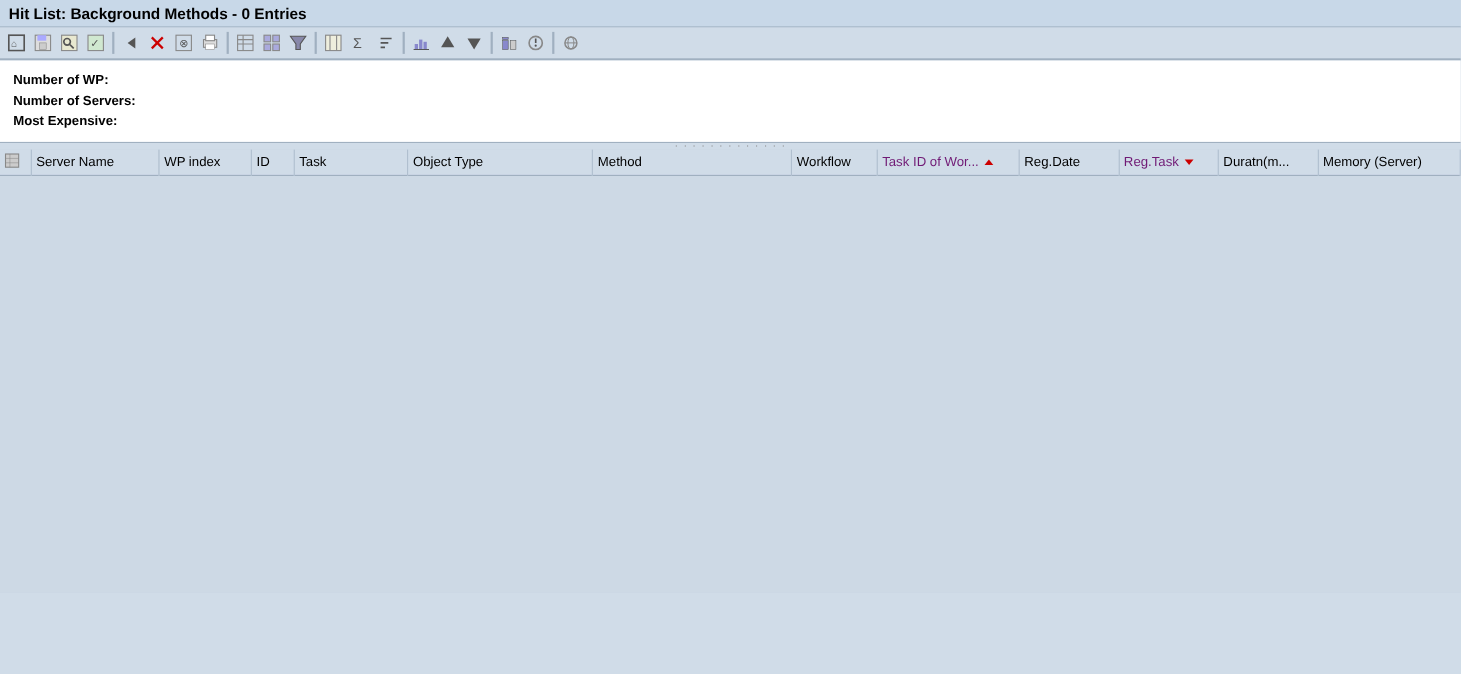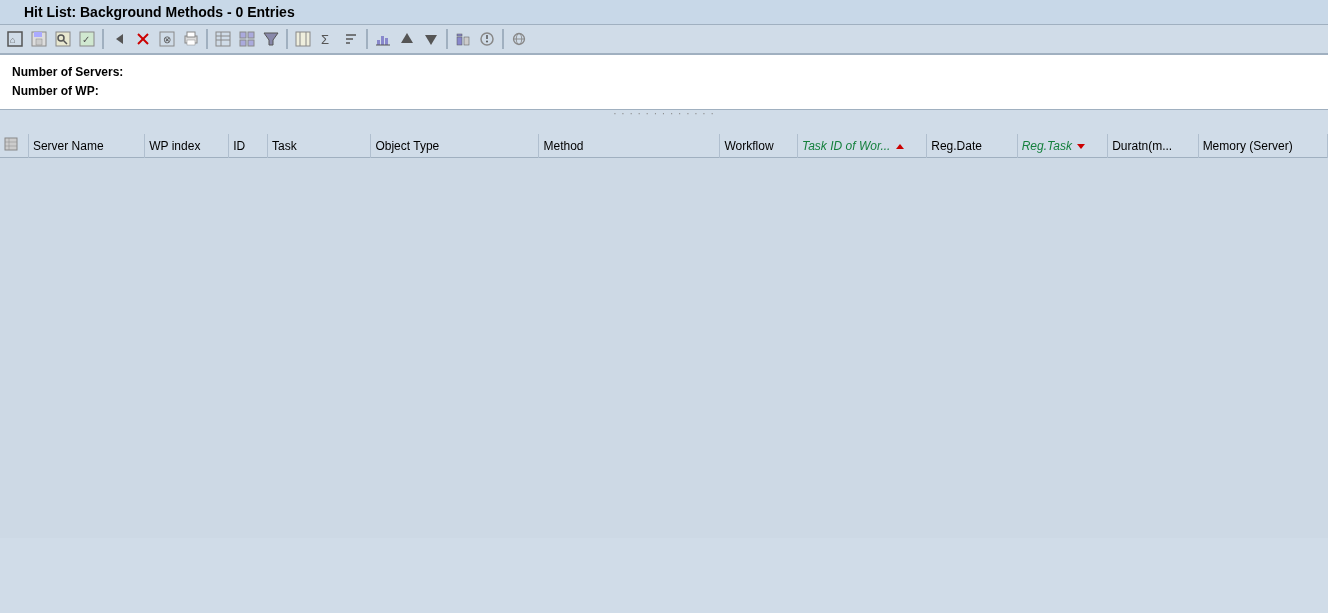--- a/index.html
+++ b/index.html
@@ -13,21 +13,21 @@
       font-family: Arial, sans-serif;
       font-size: 12px;
       color: #000;
       width: 1328px;
       min-height: 613px;
     }
 
     
     .title-bar {
       background-color: #c8d8e8;
-      padding: 4px 24px;
+      padding: 4px 8px;
       font-size: 14px;
       font-weight: bold;
       border-bottom: 1px solid #a0b0c0;
     }
 
     
     .toolbar {
       background-color: #d0dce8;
       padding: 3px 4px;
       display: flex;
@@ -84,21 +84,20 @@
     
     .table-area {
       background-color: #ccd8e4;
       padding: 0;
     }
 
     .data-table {
       width: 100%;
       border-collapse: collapse;
       table-layout: fixed;
-      margin-top: 18px;
     }
 
     .data-table thead tr {
       background-color: #d0dce8;
       border-bottom: 1px solid #a0b0c0;
     }
 
     .data-table th {
       padding: 3px 4px;
       text-align: left;
@@ -106,22 +105,21 @@
       font-size: 12px;
       border-right: 1px solid #b0bfcf;
       white-space: nowrap;
       overflow: hidden;
       text-overflow: ellipsis;
       height: 22px;
       vertical-align: middle;
     }
 
     .data-table th.sorted {
-      color: #15803d;
-      font-style: italic;
+      color: #701a75;
     }
 
     .data-table th .sort-indicator {
       display: inline-block;
       width: 0;
       height: 0;
       margin-left: 2px;
       vertical-align: middle;
     }
 
@@ -337,25 +335,29 @@
     <svg width="22" height="16" viewBox="0 0 22 16">
         <circle cx="11" cy="8" r="6" fill="none" stroke="#888" stroke-width="1.5"></circle>
         <ellipse cx="11" cy="8" rx="3" ry="6" fill="none" stroke="#888" stroke-width="1"></ellipse>
         <line x1="5" y1="8" x2="17" y2="8" stroke="#888" stroke-width="1"></line>
       </svg>
   </button>
 </div>
 
 <div class="info-panel">
   <div class="info-row">
+    <span class="info-label">Number of WP:</span>
+    <span class="info-value"></span>
+  </div>
+  <div class="info-row">
     <span class="info-label">Number of Servers:</span>
     <span class="info-value"></span>
   </div>
   <div class="info-row">
-    <span class="info-label">Number of WP:</span>
+    <span class="info-label">Most Expensive:</span>
     <span class="info-value"></span>
   </div>
 </div>
 
 <div class="resize-handle">
   <span class="resize-dots">· · · · · · · · · · · · ·</span>
 </div>
 
 <div class="table-area">
   <table class="data-table">

